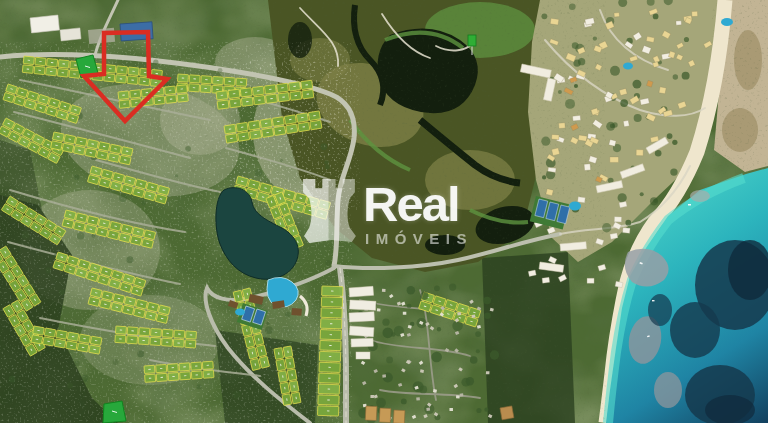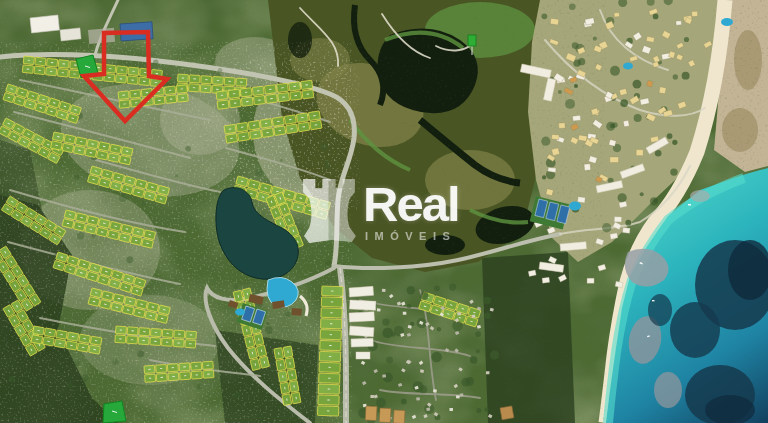--- a/index.html
+++ b/index.html
@@ -6,21 +6,21 @@
   .stage{position:relative;width:768px;height:423px;overflow:hidden;
          font-family:"Liberation Sans",sans-serif;background:#14532d;}
   .stage svg.map{position:absolute;left:0;top:0;}
   
   .watermark{position:absolute;left:301px;top:177px;display:flex;align-items:flex-start;
              color:#fff;pointer-events:none;}
   .rook{width:57px;height:67px;margin-right:5px;flex:0 0 auto;}
   .wm-text{margin-top:7px;}
   .brand{font-weight:bold;font-size:49px;line-height:.85;letter-spacing:-2px;
          opacity:.94;text-shadow:0 0 5px rgba(255,255,255,.28);}
-  .brand-sub{font-weight:bold;font-size:11px;letter-spacing:6.5px;opacity:.55;
+  .brand-sub{font-weight:bold;font-size:15px;letter-spacing:6.5px;opacity:.55;
              margin-top:4px;margin-left:2px;white-space:nowrap;}
 </style>
 </head>
 <body>
 
 <div class="stage">
 <svg class="map" width="768" height="423" viewBox="0 0 768 423">
   <defs>
     <linearGradient id="wg" x1="620" y1="190" x2="768" y2="423" gradientUnits="userSpaceOnUse">
       <stop offset="0" stop-color="#4ed7c9"></stop>

